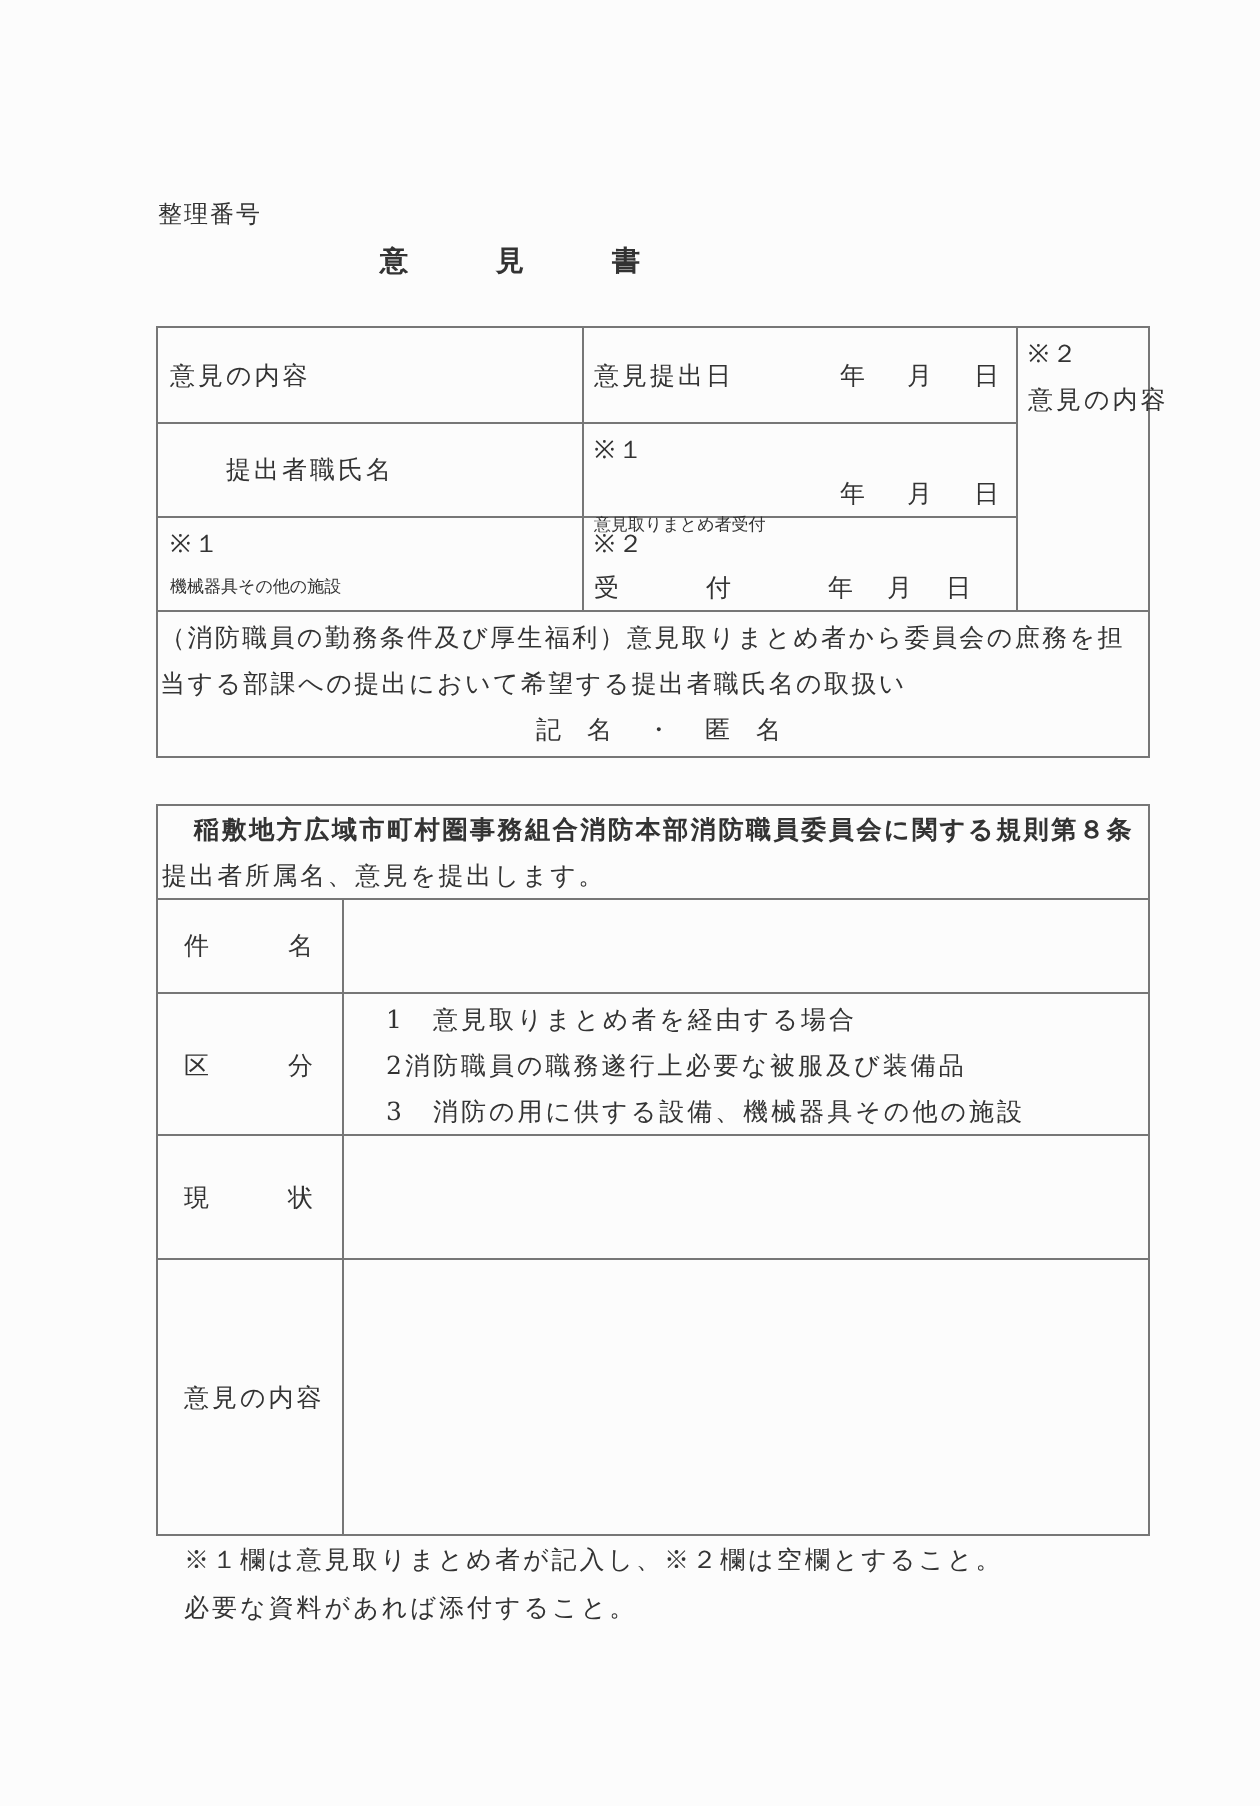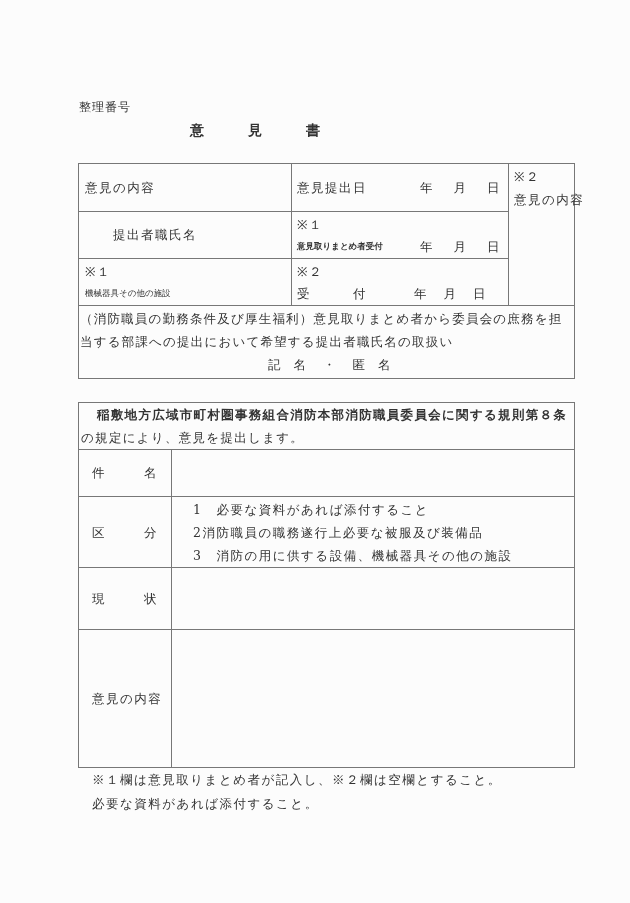--- a/index.html
+++ b/index.html
@@ -42,21 +42,21 @@
   <div class="t date" style="left:420px;top:180px;">
     <span>年</span>
     <span style="margin-left:14px">月</span>
     <span style="margin-left:14px">日</span>
   </div>
   <div class="t" style="left:514px;top:168px;">※２</div>
   <div class="t" style="left:514px;top:192px;">意見の内容</div>
 
   <div class="t" style="left:85px;top:227px;margin-left:28px;">提出者職氏名</div>
   <div class="t" style="left:297px;top:216px;">※１</div>
-  <div class="t small" style="left:297px;top:241px;font-weight:bold;">意見取りまとめ者受付</div>
+  <div class="t small" style="left:297px;top:257px;">意見取りまとめ者受付</div>
   <div class="t date" style="left:420px;top:239px;">
     <span>年</span>
     <span style="margin-left:14px">月</span>
     <span style="margin-left:14px">日</span>
   </div>
 
   <div class="t" style="left:85px;top:263px;">※１</div>
   <div class="t small" style="left:85px;top:288px;">機械器具その他の施設</div>
   <div class="t" style="left:297px;top:263px;">※２</div>
   <div class="t" style="left:297px;top:286px;">
@@ -84,32 +84,32 @@
   <div class="line-h" style="left:78px;top:449px;width:497px;"></div>
   <div class="line-h" style="left:78px;top:496px;width:497px;"></div>
   <div class="line-h" style="left:78px;top:567px;width:497px;"></div>
   <div class="line-h" style="left:78px;top:629px;width:497px;"></div>
   <div class="line-h" style="left:78px;top:767px;width:497px;"></div>
   <div class="line-v" style="left:78px;top:402px;height:366px;"></div>
   <div class="line-v" style="left:574px;top:402px;height:366px;"></div>
   <div class="line-v" style="left:171px;top:449px;height:318px;"></div>
 
   <div class="t" style="left:97px;top:407px;letter-spacing:1.3px;font-weight:bold;">稲敷地方広域市町村圏事務組合消防本部消防職員委員会に関する規則第８条</div>
-  <div class="t" style="left:81px;top:430px;letter-spacing:1.3px;">の規定により、意見を提出します。</div>
+  <div class="t" style="left:81px;top:430px;letter-spacing:1.3px;">提出者所属名、意見を提出します。</div>
 
   <div class="t" style="left:92px;top:465px;">
     <span>件</span><span style="margin-left:38px">名</span>
   </div>
   <div class="abs" style="left:172px;top:450px;width:402px;height:46px;"></div>
 
   <div class="t" style="left:92px;top:525px;">
     <span>区</span><span style="margin-left:38px">分</span>
   </div>
   <div class="t" style="left:193px;top:502px;">
-    <span>1</span><span style="margin-left:14px">必要な資料があれば添付すること</span>
+    <span>1</span><span style="margin-left:14px">意見取りまとめ者を経由する場合</span>
   </div>
   <div class="t" style="left:193px;top:525px;">
     <span>2</span><span style="">消防職員の職務遂行上必要な被服及び装備品</span>
   </div>
   <div class="t" style="left:193px;top:548px;">
     <span>3</span><span style="margin-left:14px">消防の用に供する設備、機械器具その他の施設</span>
   </div>
 
   <div class="t" style="left:92px;top:591px;">
     <span>現</span><span style="margin-left:38px">状</span>

